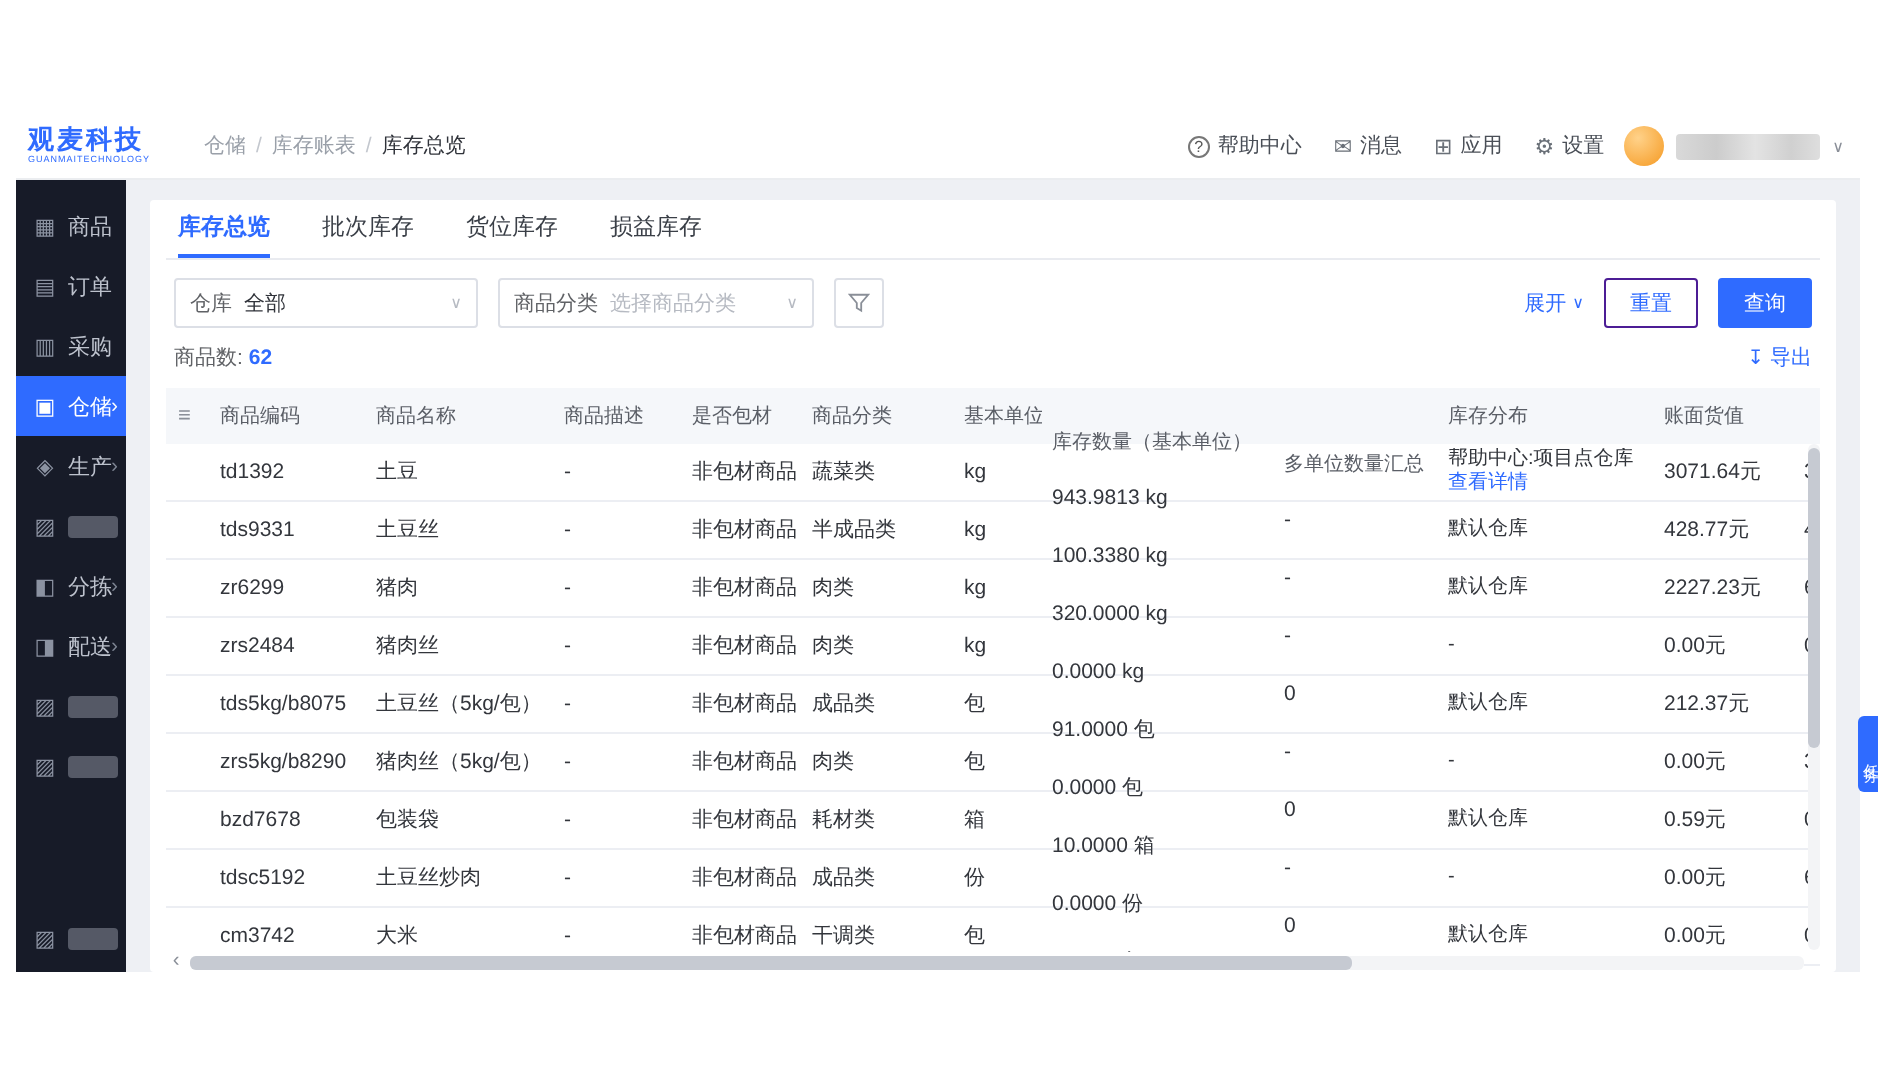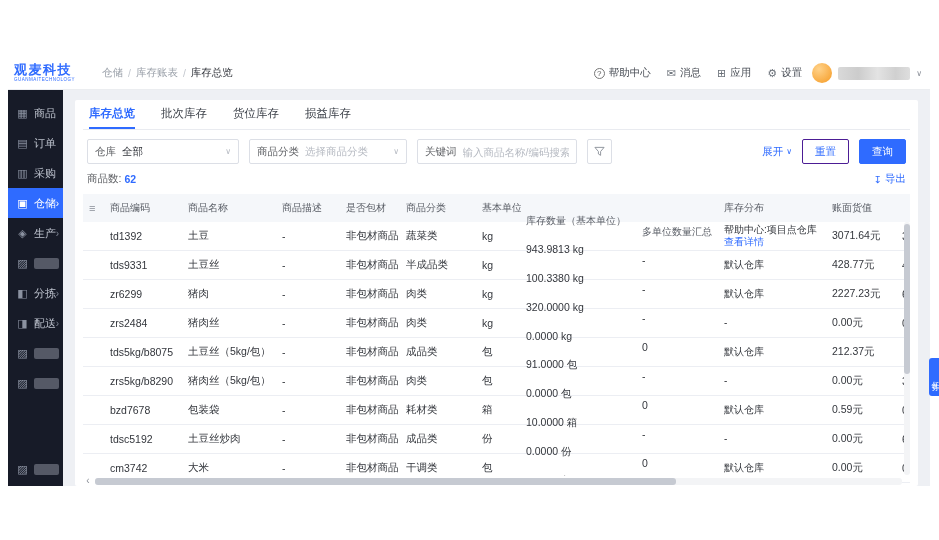--- a/index.html
+++ b/index.html
@@ -204,24 +204,20 @@
           <div class="fc fc-warehouse">
             <span class="fc-label">仓库</span>
             <span>全部</span>
             <span class="fc-caret">∨</span>
           </div>
           <div class="fc fc-category">
             <span class="fc-label">商品分类</span>
             <span class="fc-placeholder">选择商品分类</span>
             <span class="fc-caret">∨</span>
           </div>
-          <div class="fc fc-keyword">
-            <span class="fc-label">关键词</span>
-            <input placeholder="输入商品名称/编码搜索" style="">
-          </div>
           <div class="funnel-btn">
             <svg width="11" height="11" viewBox="0 0 12 12">
                 <path d="M1 1.5h10L7.2 6v4.2L4.8 8.7V6L1 1.5z" fill="none" stroke="#8a8f98" stroke-width="1"></path>
               </svg>
           </div>
           <div class="filters-right">
             <span class="expand-link">
               <span>展开</span>
               <span class="caret">∨</span>
             </span>

